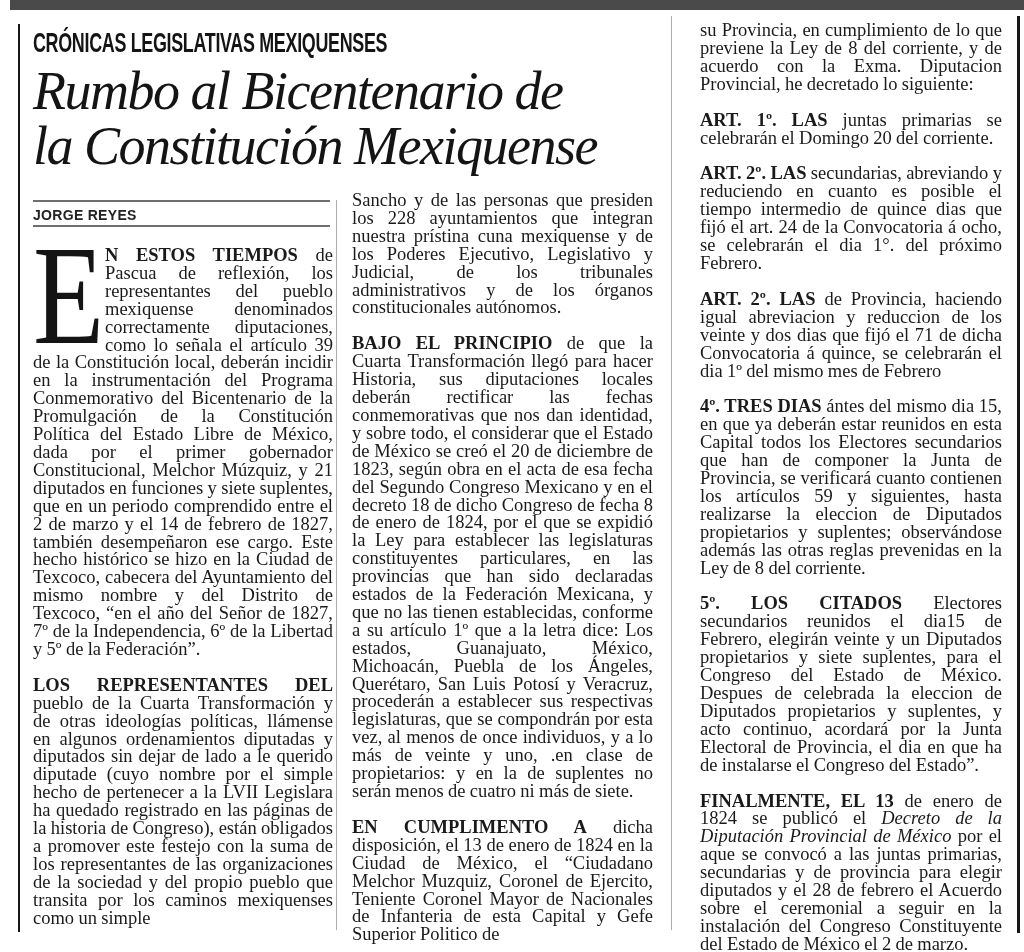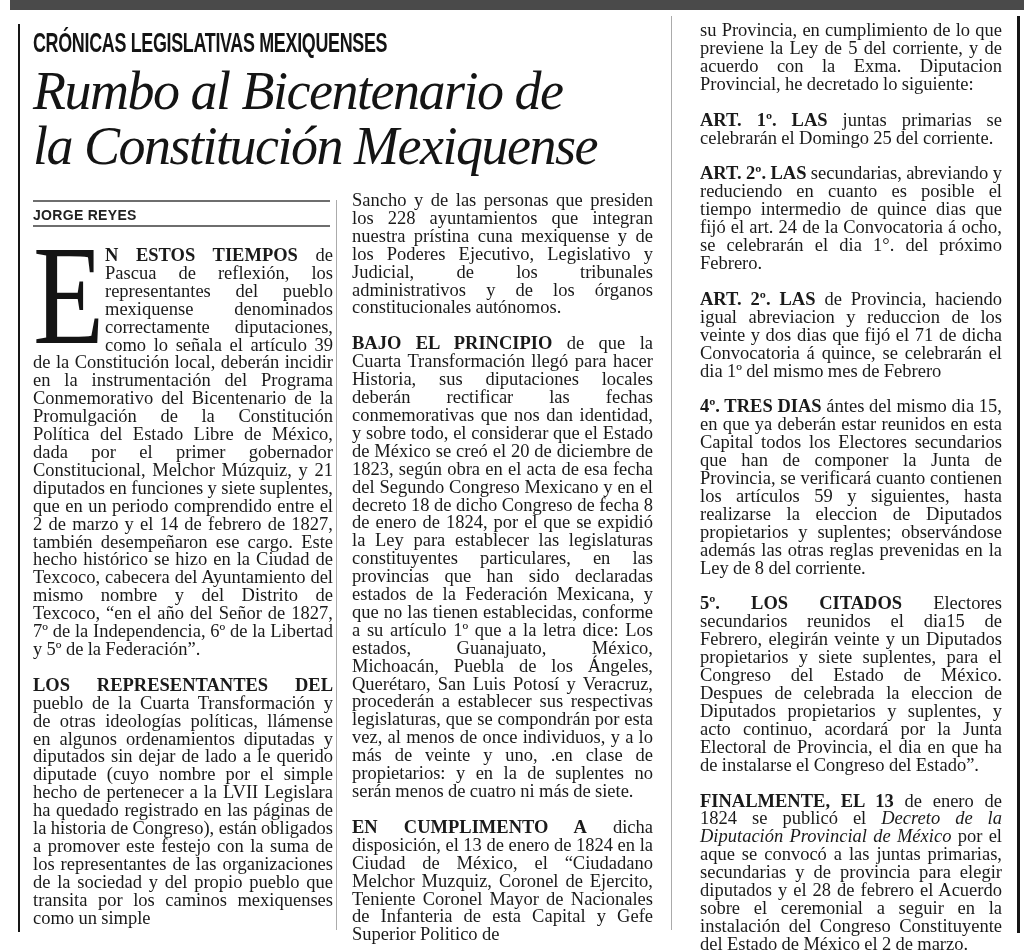--- a/index.html
+++ b/index.html
@@ -80,20 +80,20 @@
 <div class="col" id="col1">
     <p><span class="dropcap">E</span><span class="lead">N ESTOS TIEMPOS</span><span> de Pascua de reflexión, los representantes del pueblo mexiquense denominados correctamente diputaciones, como lo señala el artículo 39 de la Constitución local, deberán incidir en la instrumentación del Programa Conmemorativo del Bicentenario de la Promulgación de la Constitución Política del Estado Libre de México, dada por el primer gobernador Constitucional, Melchor Múzquiz, y 21 diputados en funciones y siete suplentes, que en un periodo comprendido entre el 2 de marzo y el 14 de febrero de 1827, también desempeñaron ese cargo. Este hecho histórico se hizo en la Ciudad de Texcoco, cabecera del Ayuntamiento del mismo nombre y del Distrito de Texcoco, “en el año del Señor de 1827, 7º de la Independencia, 6º de la Libertad y 5º de la Federación”.</span></p>
     <p><span class="lead">LOS REPRESENTANTES DEL</span><span> pueblo de la Cuarta Transformación y de otras ideologías políticas, llámense en algunos ordenamientos diputadas y diputados sin dejar de lado a le querido diputade (cuyo nombre por el simple hecho de pertenecer a la LVII Legislara ha quedado registrado en las páginas de la historia de Congreso), están obligados a promover este festejo con la suma de los representantes de las organizaciones de la sociedad y del propio pueblo que transita por los caminos mexiquenses como un simple</span></p>
   </div>
 <div class="col" id="col2">
     <p><span>Sancho y de las personas que presiden los 228 ayuntamientos que integran nuestra prístina cuna mexiquense y de los Poderes Ejecutivo, Legislativo y Judicial, de los tribunales administrativos y de los órganos constitucionales autónomos.</span></p>
     <p><span class="lead">BAJO EL PRINCIPIO</span><span> de que la Cuarta Transformación llegó para hacer Historia, sus diputaciones locales deberán rectificar las fechas conmemorativas que nos dan identidad, y sobre todo, el considerar que el Estado de México se creó el 20 de diciembre de 1823, según obra en el acta de esa fecha del Segundo Congreso Mexicano y en el decreto 18 de dicho Congreso de fecha 8 de enero de 1824, por el que se expidió la Ley para establecer las legislaturas constituyentes particulares, en las provincias que han sido declaradas estados de la Federación Mexicana, y que no las tienen establecidas, conforme a su artículo 1º que a la letra dice: Los estados, Guanajuato, México, Michoacán, Puebla de los Ángeles, Querétaro, San Luis Potosí y Veracruz, procederán a establecer sus respectivas legislaturas, que se compondrán por esta vez, al menos de once individuos, y a lo más de veinte y uno, .en clase de propietarios: y en la de suplentes no serán menos de cuatro ni más de siete.</span></p>
     <p><span class="lead">EN CUMPLIMENTO A</span><span> dicha disposición, el 13 de enero de 1824 en la Ciudad de México, el “Ciudadano Melchor Muzquiz, Coronel de Ejercito, Teniente Coronel Mayor de Nacionales de Infanteria de esta Capital y Gefe Superior Politico de</span></p>
   </div>
 <div class="col" id="col3">
-    <p><span>su Provincia, en cumplimiento de lo que previene la Ley de 5 del corriente, y de acuerdo con la Exma. Diputacion Provincial, he decretado lo siguiente:</span></p>
-    <p><span class="lead">ART. 1º. LAS</span><span> juntas primarias se celebrarán el Domingo 25 del corriente.</span></p>
+    <p><span>su Provincia, en cumplimiento de lo que previene la Ley de 8 del corriente, y de acuerdo con la Exma. Diputacion Provincial, he decretado lo siguiente:</span></p>
+    <p><span class="lead">ART. 1º. LAS</span><span> juntas primarias se celebrarán el Domingo 20 del corriente.</span></p>
     <p><span class="lead">ART. 2º. LAS</span><span> secundarias, abreviando y reduciendo en cuanto es posible el tiempo intermedio de quince dias que fijó el art. 24 de la Convocatoria á ocho, se celebrarán el dia 1°. del próximo Febrero.</span></p>
     <p><span class="lead">ART. 2º. LAS</span><span> de Provincia, haciendo igual abreviacion y reduccion de los veinte y dos dias que fijó el 71 de dicha Convocatoria á quince, se celebrarán el dia 1º del mismo mes de Febrero</span></p>
     <p><span class="lead">4º. TRES DIAS</span><span> ántes del mismo dia 15, en que ya deberán estar reunidos en esta Capital todos los Electores secundarios que han de componer la Junta de Provincia, se verificará cuanto contienen los artículos 59 y siguientes, hasta realizarse la eleccion de Diputados propietarios y suplentes; observándose además las otras reglas prevenidas en la Ley de 8 del corriente.</span></p>
     <p><span class="lead">5º. LOS CITADOS</span><span> Electores secundarios reunidos el dia15 de Febrero, elegirán veinte y un Diputados propietarios y siete suplentes, para el Congreso del Estado de México. Despues de celebrada la eleccion de Diputados propietarios y suplentes, y acto continuo, acordará por la Junta Electoral de Provincia, el dia en que ha de instalarse el Congreso del Estado”.</span></p>
     <p><span class="lead">FINALMENTE, EL 13</span><span> de enero de 1824 se publicó el </span><span class="it">Decreto de la Diputación Provincial de México</span><span> por el aque se convocó a las juntas primarias, secundarias y de provincia para elegir diputados y el 28 de febrero el Acuerdo sobre el ceremonial a seguir en la instalación del Congreso Constituyente del Estado de México el 2 de marzo.</span></p>
   </div>
 
 </body></html>

